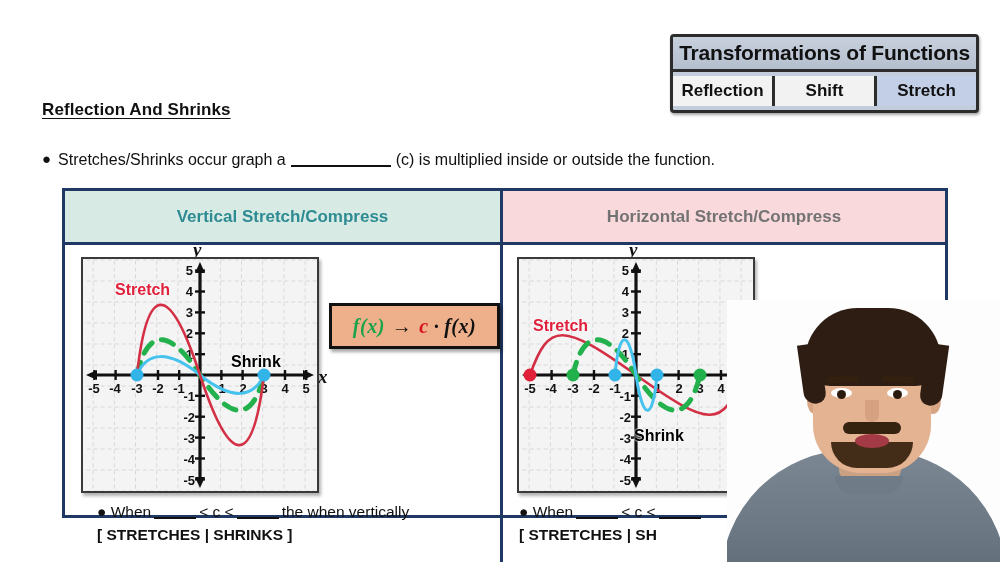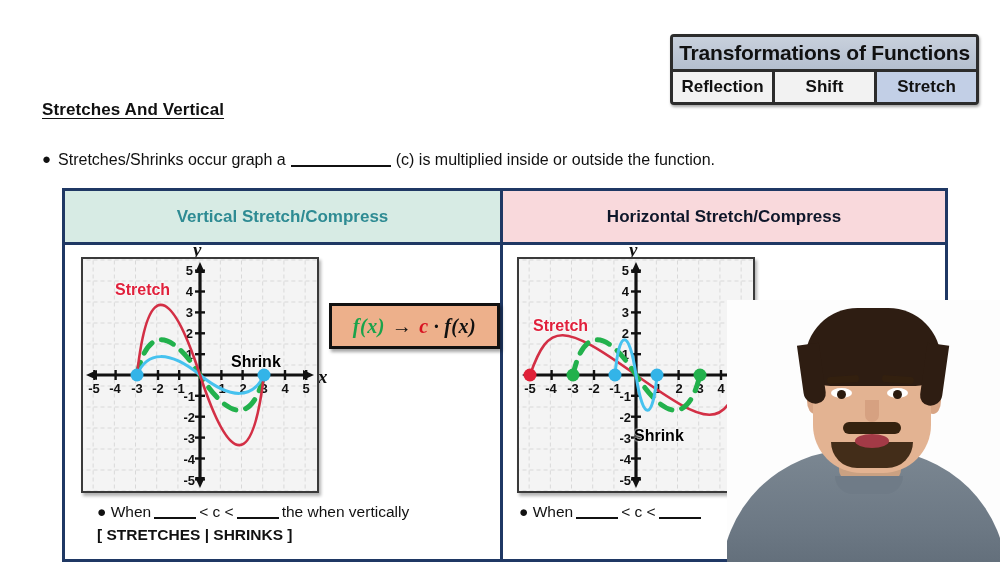--- a/index.html
+++ b/index.html
@@ -12,43 +12,43 @@
   #stage{position:absolute;left:0;top:0;width:1000px;height:562px;overflow:hidden;}
 
   
   .tf-box{position:absolute;left:670px;top:34px;width:303px;
     border:3px solid #2c2c2c;border-radius:4px;overflow:hidden;
     box-shadow:1px 2px 3px rgba(0,0,0,.35);background:#c3ccda;}
   .tf-title{height:32px;line-height:32px;text-align:center;
     font-size:21px;font-weight:bold;letter-spacing:-.2px;
     background:linear-gradient(#c8d0dc,#b4bfcf);color:#111;
     border-bottom:3px solid #2c2c2c;}
-  .tf-row{display:flex;height:30px;align-items:center;}
+  .tf-row{display:flex;height:38px;align-items:center;}
   .tf-cell{flex:1;line-height:30px;text-align:center;font-size:17px;font-weight:bold;
     background:#f2f2f2;color:#111;border-right:3px solid #2c2c2c;}
   .tf-cell:last-child{border-right:none;}
   .tf-cell.active{background:#c2cfe6;}
 
   
   .sec-title{position:absolute;left:42px;top:100px;font-size:17px;font-weight:bold;
     text-decoration:underline;text-underline-offset:3px;color:#111;letter-spacing:.1px;}
   .lead{position:absolute;left:42px;top:150px;font-size:16px;color:#111;white-space:nowrap;}
   .lead .dot{font-size:15px;margin-right:7px;vertical-align:1px;}
   .blank{display:inline-block;border-bottom:2px solid #111;height:14px;vertical-align:-2px;}
   .blank.w1{width:100px;margin:0 5px;}
   .blank.w2{width:42px;margin:0 3px;}
 
   
-  .tbl{position:absolute;left:62px;top:188px;width:886px;height:374px;
+  .tbl{position:absolute;left:62px;top:188px;width:886px;height:330px;
     border:3px solid #1f3864;box-sizing:border-box;background:#fff;}
   .tbl-head{display:flex;height:51px;border-bottom:3px solid #1f3864;}
   .th{flex:1;display:flex;align-items:center;justify-content:center;
     font-size:17px;font-weight:bold;box-sizing:border-box;}
   .th.left{background:#d7ebe4;color:#2e8b93;border-right:3px solid #1f3864;max-width:438px;}
-  .th.right{background:#f9d9dc;color:#0f172a;}
+  .th.right{background:#f9d9dc;color:#737373;}
   .tbl-body{display:flex;height:317px;}
   .td{box-sizing:border-box;position:relative;height:100%;}
   .td.left{width:438px;border-right:3px solid #1f3864;}
   .td.right{flex:1;}
 
   
   .graph{position:absolute;border:2px solid #3a3a3a;background:#f3f3f3;
     box-shadow:2px 3px 3px rgba(0,0,0,.3);}
   .glabel{position:absolute;font-weight:bold;font-size:17px;pointer-events:none;}
   .gy{font-style:italic;font-family:"Liberation Serif",serif;font-size:19px;font-weight:bold;color:#111;}
@@ -118,21 +118,21 @@
 
   <div class="tf-box">
     <div class="tf-title">Transformations of Functions</div>
     <div class="tf-row">
       <div class="tf-cell">Reflection</div>
       <div class="tf-cell">Shift</div>
       <div class="tf-cell active">Stretch</div>
     </div>
   </div>
 
-  <div class="sec-title">Stretches And Vertical</div>
+  <div class="sec-title">Reflection And Shrinks</div>
 
   <div class="lead">
     <span class="dot">●</span><span>Stretches/Shrinks occur graph a</span><span class="blank w1"></span><span>(c) is multiplied inside or outside the function.</span>
   </div>
 
   <div class="tbl">
 
     <div class="tbl-head">
       <div class="th left">Vertical Stretch/Compress</div>
       <div class="th right">Horizontal Stretch/Compress</div>
@@ -337,20 +337,21 @@
           <span>f(</span>
           <span class="r">c</span>
           <span style="margin:0 5px;">·</span>
           <span>x)</span>
         </div>
 
         <div class="btext" style="left:16px;top:255px;">
           <span>●</span>
           <span>When</span><span class="blank w2"></span><span>&lt; c &lt;</span><span class="blank w2"></span>
           <br>
+          <b>[ STRETCHES | SH</b>
         </div>
       </div>
     </div>
   </div>
 
   <div class="cam">
     <div class="bg"></div>
     <div class="body"></div>
     <div class="neck"></div>
     <div class="ear l"></div>

